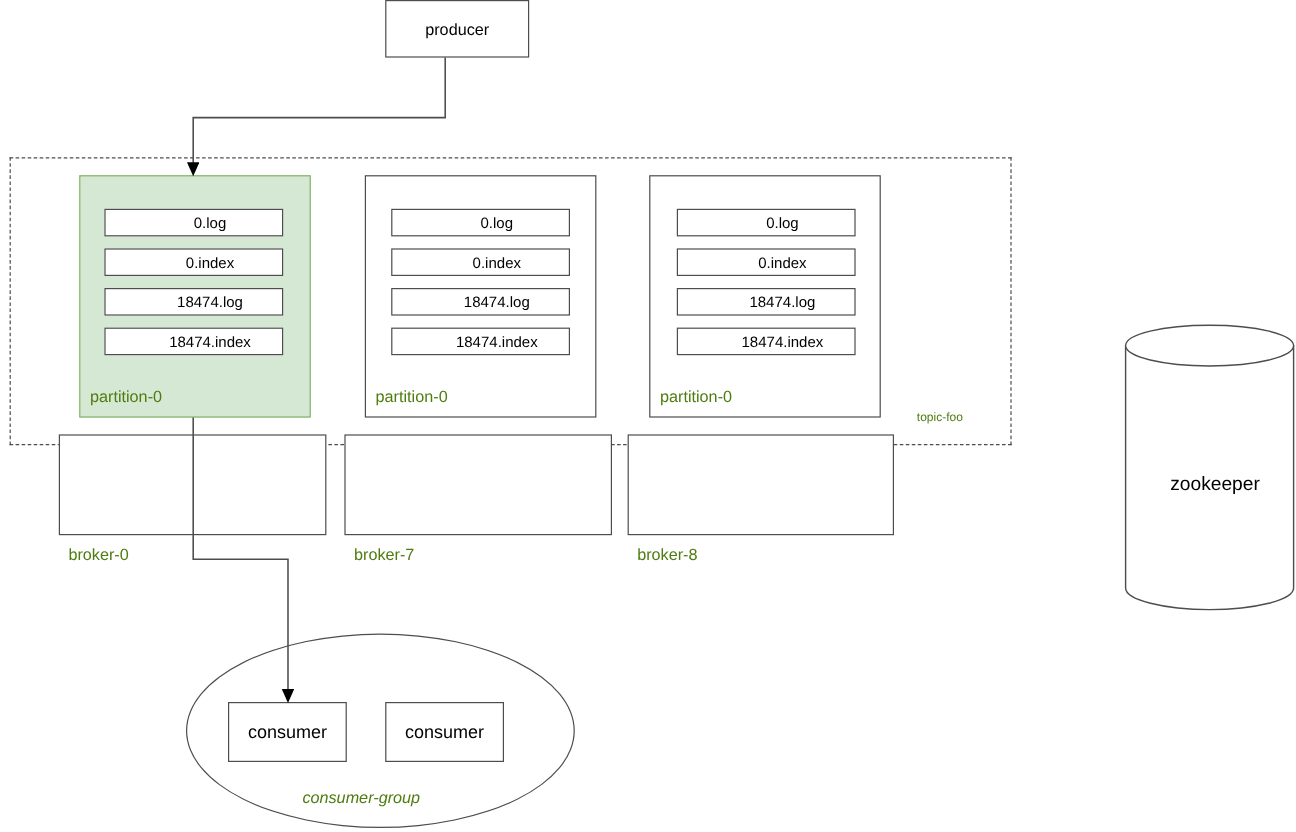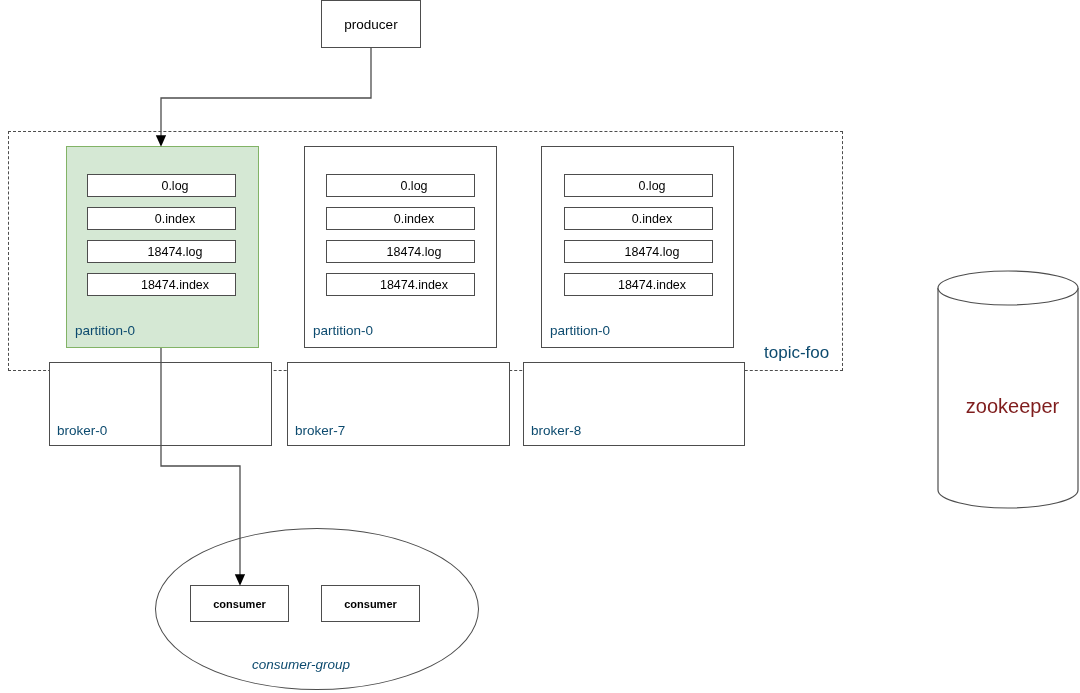--- a/index.html
+++ b/index.html
@@ -22,57 +22,58 @@
   .node {
     position: absolute;
     box-sizing: border-box;
     border: 1px solid #4d4d4d;
     background: #ffffff;
   }
   .node-label {
     position: absolute;
     font-size: 13.5px;
     line-height: 1.2;
-    color: #0c4a6e;
+    color: #4d7c0f;
     white-space: nowrap;
   }
   
   .producer {
     left: 321px;
     top: 0px;
-    width: 100px;
+    width: 120px;
     height: 48px;
     display: flex;
     align-items: center;
     justify-content: center;
     font-size: 13.5px;
   }
   
   .topic-box {
     left: 8px;
     top: 131px;
     width: 835px;
     height: 240px;
     border: 1px dashed #4d4d4d;
     background: transparent;
   }
   .topic-label {
     left: 764px;
     top: 343px;
-    font-size: 17px;
+    font-size: 10px;
   }
   
   .broker {
     height: 84px;
   }
   .broker-0 { left: 49px;  top: 362px; width: 223px; }
   .broker-1 { left: 287px; top: 362px; width: 223px; }
   .broker-2 { left: 523px; top: 362px; width: 222px; }
   .broker-label {
     font-size: 13.5px;
+    margin-top: 32px;
   }
   .broker-0-label { left: 57px;  top: 423px; }
   .broker-1-label { left: 295px; top: 423px; }
   .broker-2-label { left: 531px; top: 423px; }
 
   
   .partition {
     width: 193px;
     height: 202px;
     top: 146px;
@@ -116,46 +117,45 @@
   }
   .cgroup-label {
     left: 252px;
     top: 657px;
     font-size: 13.5px;
     font-style: italic;
   }
   .consumer {
     top: 585px;
     width: 99px;
-    height: 37px;
+    height: 50px;
     display: flex;
     align-items: center;
     justify-content: center;
-    font-size: 11px;
-    font-weight: bold;
+    font-size: 15px;
   }
   .consumer-a { left: 190px; }
   .consumer-b { left: 321px; }
 
   
   .zk-wrap {
     position: absolute;
     left: 933px;
     top: 268px;
     width: 150px;
     height: 250px;
   }
   .zk-label {
     position: absolute;
     left: 945px;
     top: 395px;
     width: 135px;
     text-align: center;
-    font-size: 20px;
-    color: #7f1d1d;
+    font-size: 16px;
+    color: #000000;
   }
 
   
   .wires {
     position: absolute;
     left: 0;
     top: 0;
     width: 1080px;
     height: 693px;
     pointer-events: none;

